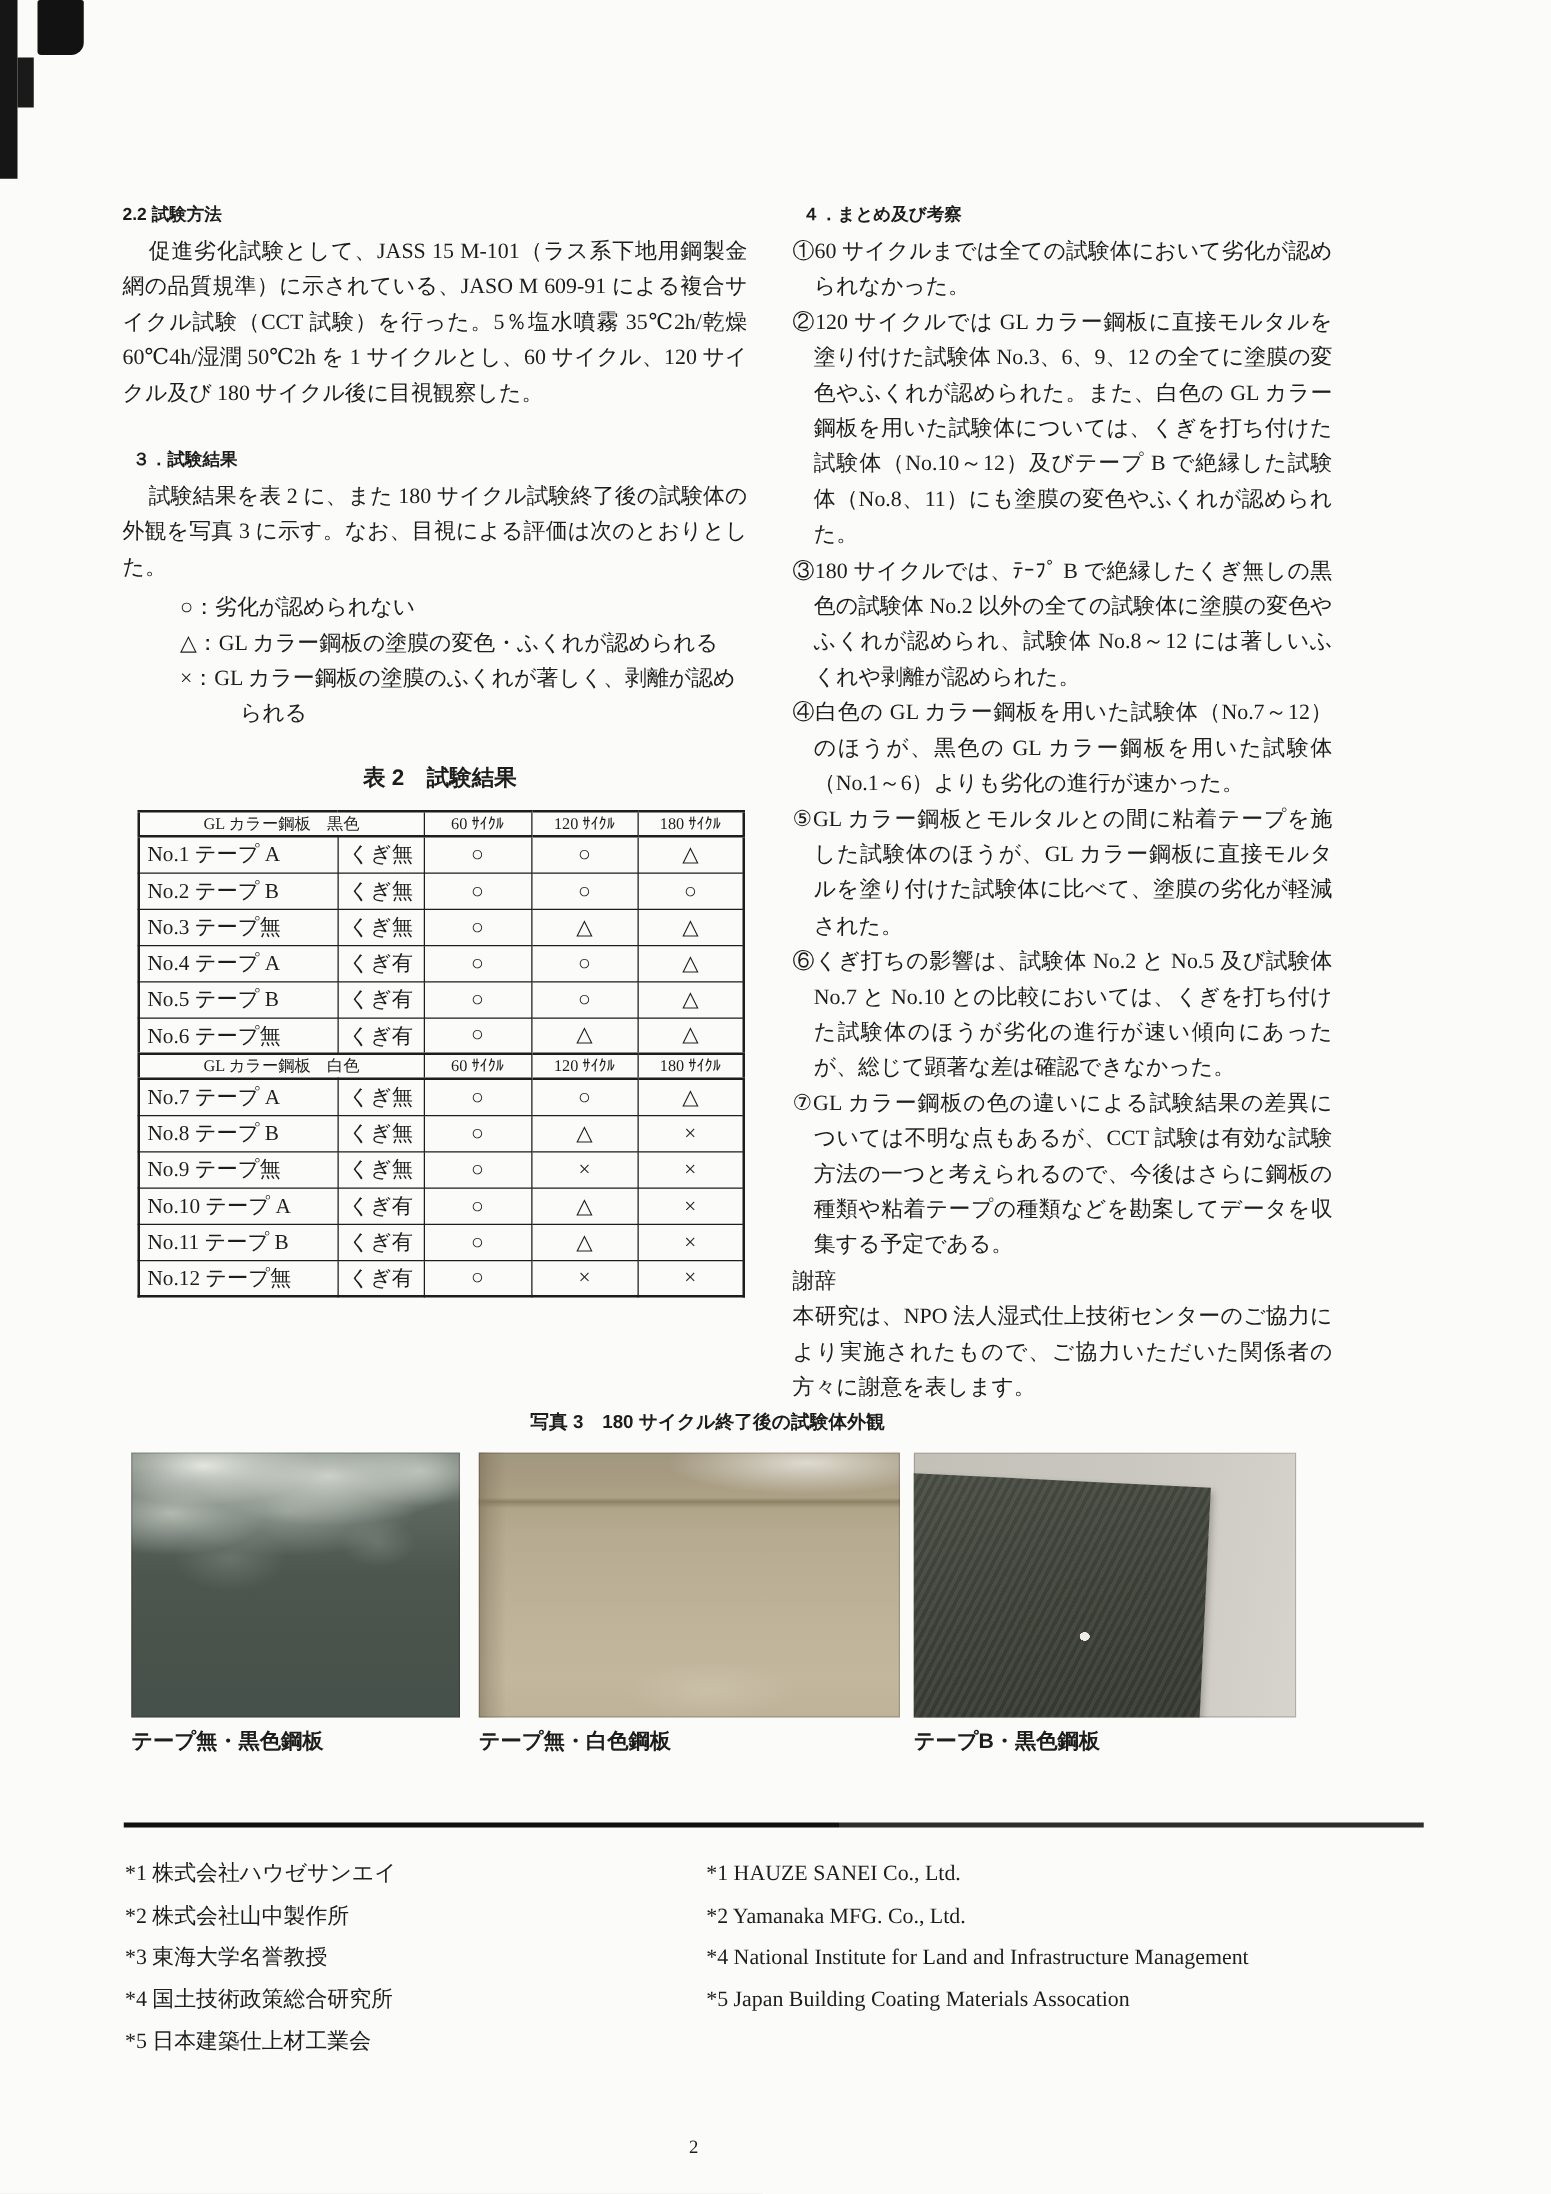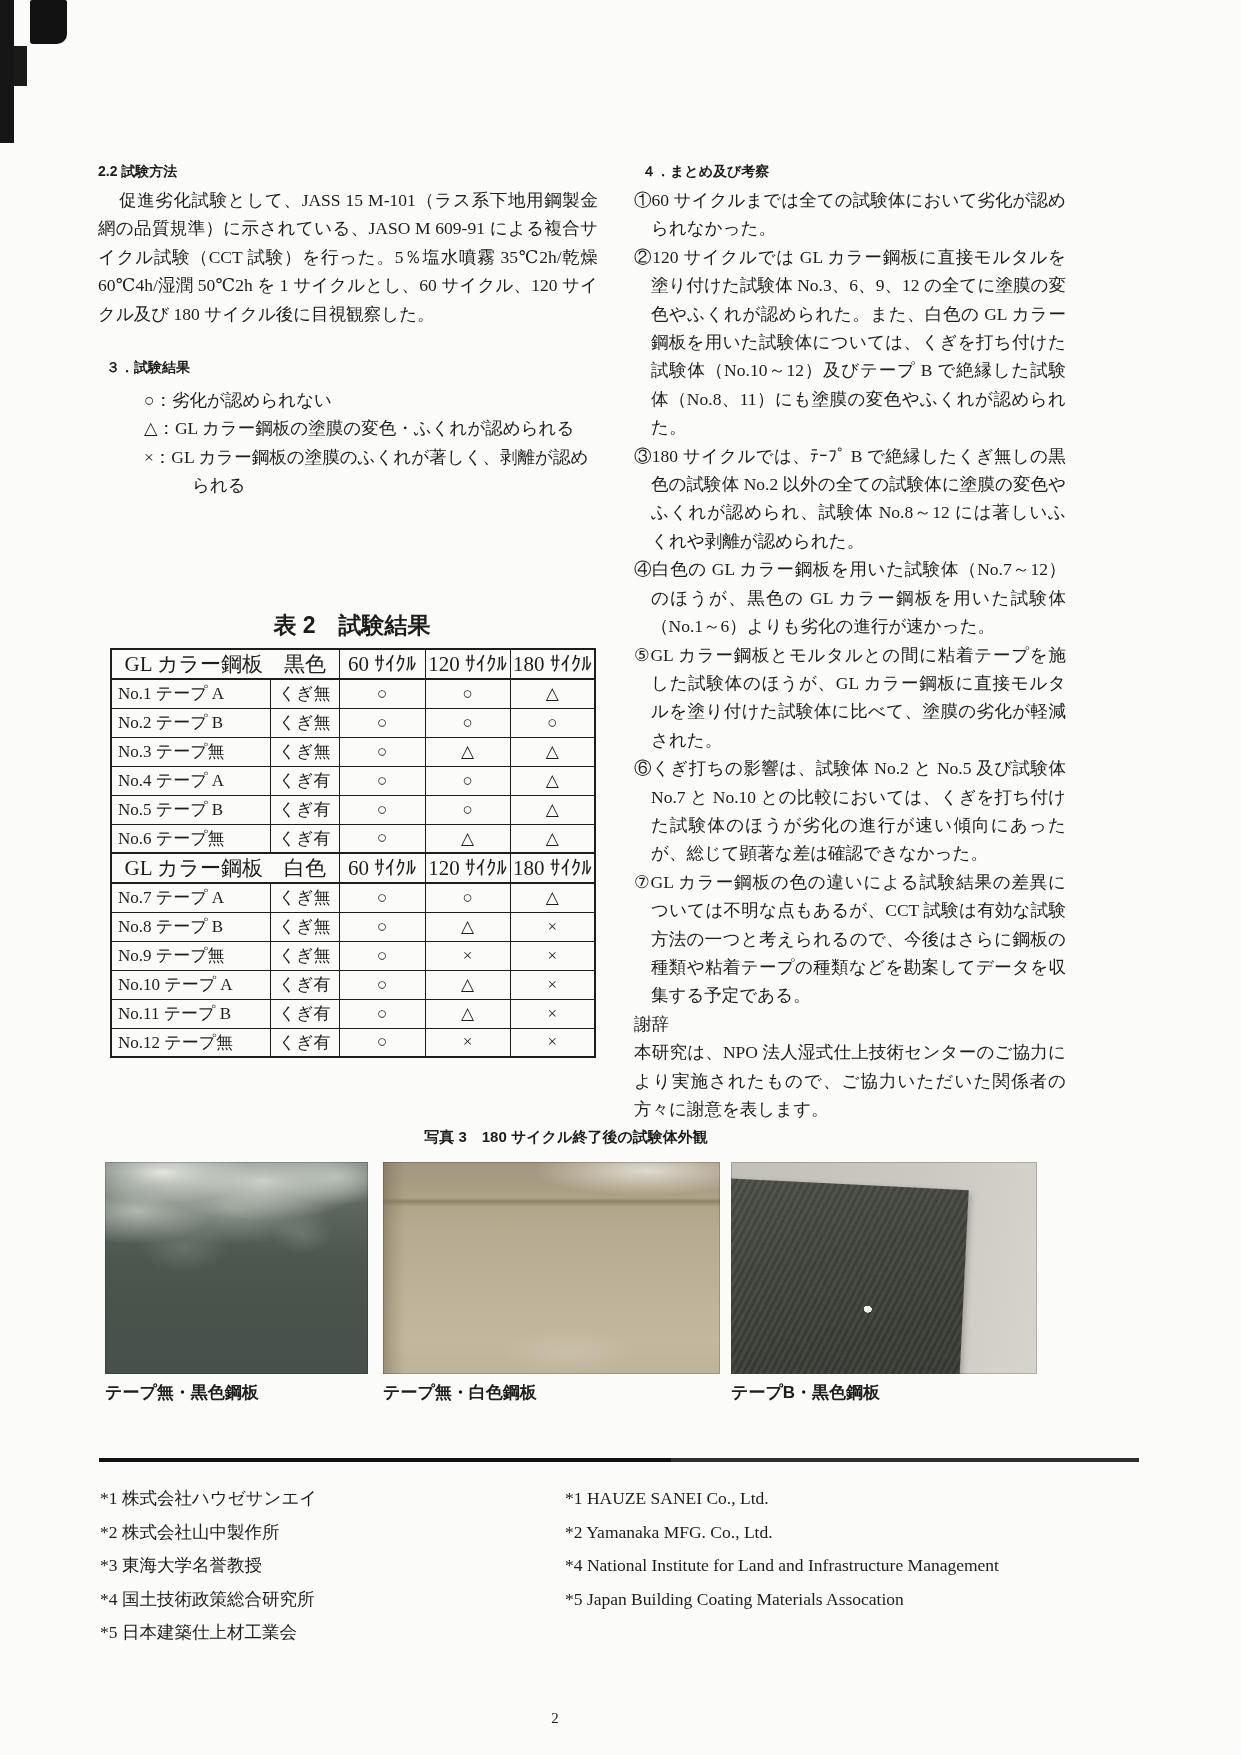--- a/index.html
+++ b/index.html
@@ -28,31 +28,31 @@
   p.indent { text-indent:1.2em; }
   .sp24 { height:24px; }
   .sp4  { height:4px; }
 
   .legend { margin-left:46px; }
   .legend p { padding-left:48px; text-indent:-48px; text-align:left; }
 
   
   .tbl-caption {
     position:absolute; left:110px; top:610px; width:484px; text-align:center;
-    font-family:"Liberation Sans","DejaVu Sans",sans-serif; font-weight:700; font-size:23px;
+    font-family:"Liberation Sans","DejaVu Sans",sans-serif; font-weight:700; font-size:18px;
   }
   table.results {
     position:absolute; left:110px; top:648px; width:484px;
     border-collapse:collapse; table-layout:fixed; font-size:17px;
     border:2.5px solid #1d1d1b;
   }
   table.results th, table.results td { border:1px solid #1d1d1b; height:29px; overflow:hidden; white-space:nowrap; }
   table.results tr.group-header th {
     height:15px; font-weight:400; border-top:2.5px solid #1d1d1b; border-bottom:2.5px solid #1d1d1b;
-    font-size:21px;
+    font-size:13px;
   }
   td.name { text-align:left; padding-left:6px; }
   td.nail { text-align:center; }
   td.sym  { text-align:center; font-size:17px; }
 
   .num-item { padding-left:17px; text-indent:-17px; }
   .ack-heading { text-align:left; }
 
   
   .photo-title {
@@ -114,20 +114,21 @@
 
   <div class="art-a"></div>
   <div class="art-b"></div>
   <div class="art-c"></div>
 
   <div class="col col-left">
     <h2 class="sec">2.2 試験方法</h2>
     <p class="indent">促進劣化試験として、JASS 15 M-101（ラス系下地用鋼製金網の品質規準）に示されている、JASO M 609-91 による複合サイクル試験（CCT 試験）を行った。5％塩水噴霧 35℃2h/乾燥 60℃4h/湿潤 50℃2h を 1 サイクルとし、60 サイクル、120 サイクル及び 180 サイクル後に目視観察した。</p>
     <div class="sp24"></div>
     <h2 class="sec numbered">３．試験結果</h2>
+    <p class="indent">試験結果を表 2 に、また 180 サイクル試験終了後の試験体の外観を写真 3 に示す。なお、目視による評価は次のとおりとした。</p>
     <div class="sp4"></div>
     <div class="legend">
       <p>○：劣化が認められない</p>
       <p>△：GL カラー鋼板の塗膜の変色・ふくれが認められる</p>
       <p>×：GL カラー鋼板の塗膜のふくれが著しく、剥離が認められる</p>
     </div>
   </div>
 
   <div class="tbl-caption">表 2　試験結果</div>
   <table class="results">

